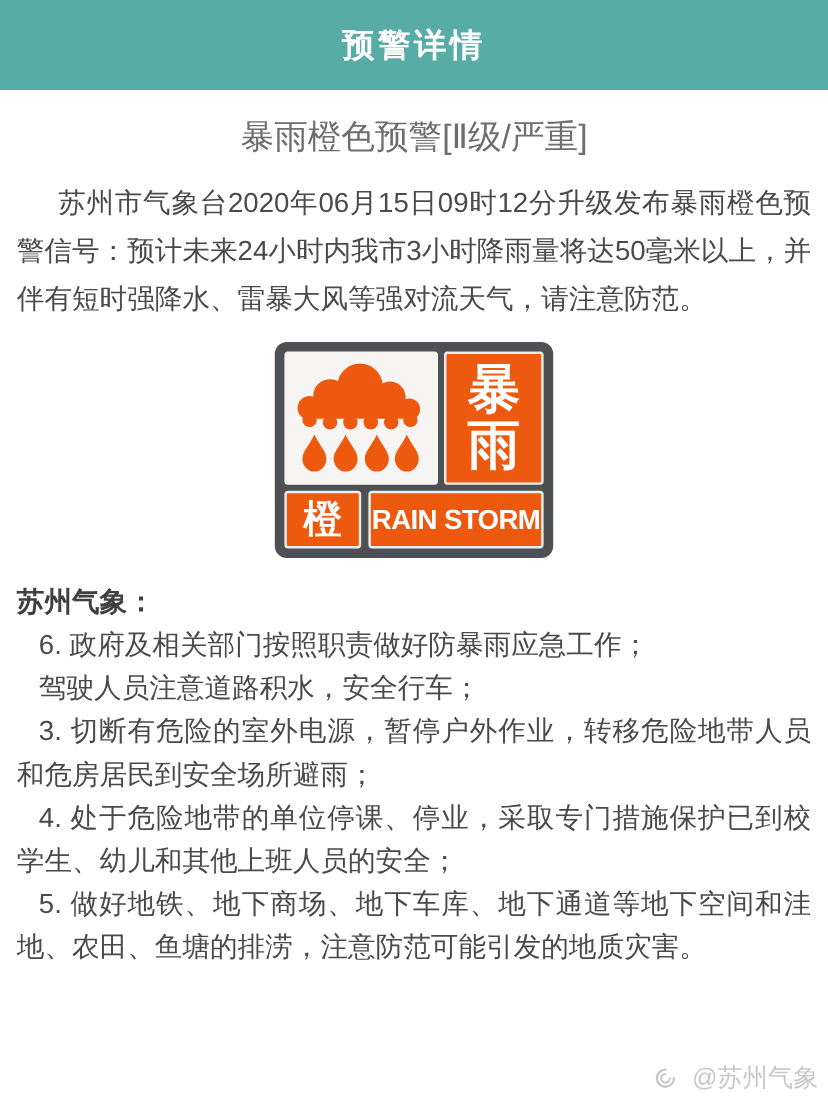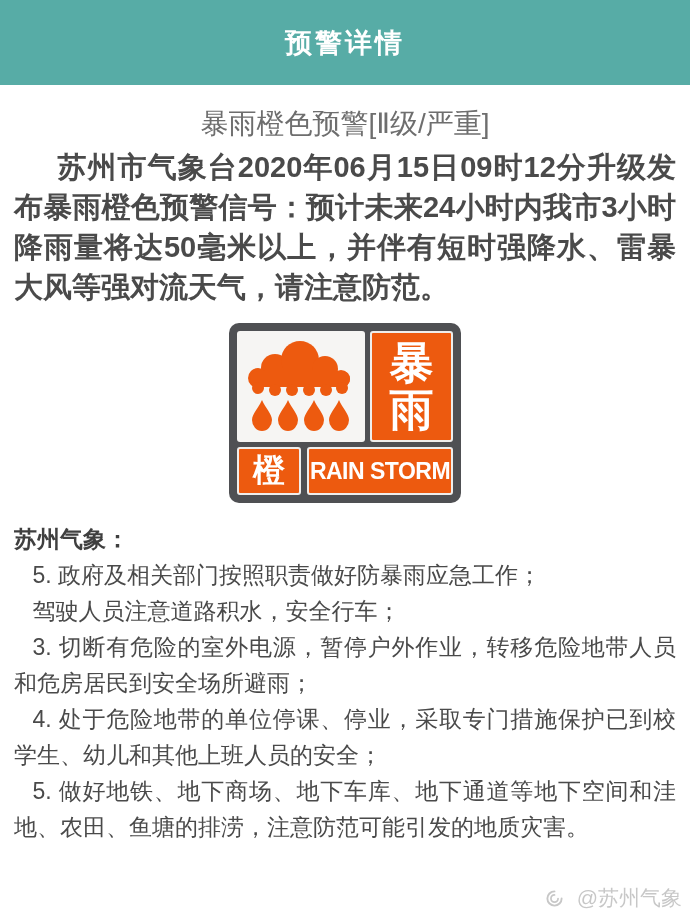--- a/index.html
+++ b/index.html
@@ -4,21 +4,21 @@
 <style>
   * { margin:0; padding:0; box-sizing:border-box; }
   html,body { width:690px; background:#ffffff; }
   body {
     height:920px;
     position:relative;
     overflow:hidden;
     font-family:"Liberation Sans", sans-serif;
   }
   .app-header {
-    height:85px;
+    height:75px;
     background:#57aca6;
     display:flex;
     align-items:center;
     justify-content:center;
   }
   .app-header h1 {
     color:#ffffff;
     font-size:27px;
     font-weight:700;
     letter-spacing:3px;
@@ -33,27 +33,26 @@
     color:#6e6e6e;
   }
   .w-time {
     margin-top:10px;
     text-align:center;
     font-size:23px;
     line-height:28px;
     color:#757575;
   }
   .w-desc {
-    margin-top:8px;
-    font-size:29px;
+    margin-top:20px;
+    font-size:23px;
     line-height:40px;
     color:#4a4a4a;
     text-align:justify;
     text-indent:1.5em;
-    font-weight:bold;
   }
   
   .sign {
     width:232px;
     height:180px;
     margin:16px auto 0;
     background:#4f5053;
     border-radius:10px;
     padding:8px;
     display:flex;
@@ -141,21 +140,21 @@
       </div>
     </div>
     <div class="sign-row2">
       <div class="panel panel-orange level-panel">橙</div>
       <div class="panel panel-orange en-panel">RAIN STORM</div>
     </div>
   </div>
 
   <div class="guide">
     <h3>苏州气象：</h3>
-    <p class="gi">5. 政府及相关部门按照职责做好防暴雨应急工作；</p>
+    <p class="gi">6. 政府及相关部门按照职责做好防暴雨应急工作；</p>
     <p class="gi">驾驶人员注意道路积水，安全行车；</p>
     <p class="gi">3. 切断有危险的室外电源，暂停户外作业，转移危险地带人员和危房居民到安全场所避雨；</p>
     <p class="gi">4. 处于危险地带的单位停课、停业，采取专门措施保护已到校学生、幼儿和其他上班人员的安全；</p>
     <p class="gi">5. 做好地铁、地下商场、地下车库、地下通道等地下空间和洼地、农田、鱼塘的排涝，注意防范可能引发的地质灾害。</p>
   </div>
 
 </main>
 
 <div class="watermark">
   <svg width="19" height="19" viewBox="0 0 24 24" aria-hidden="true">

